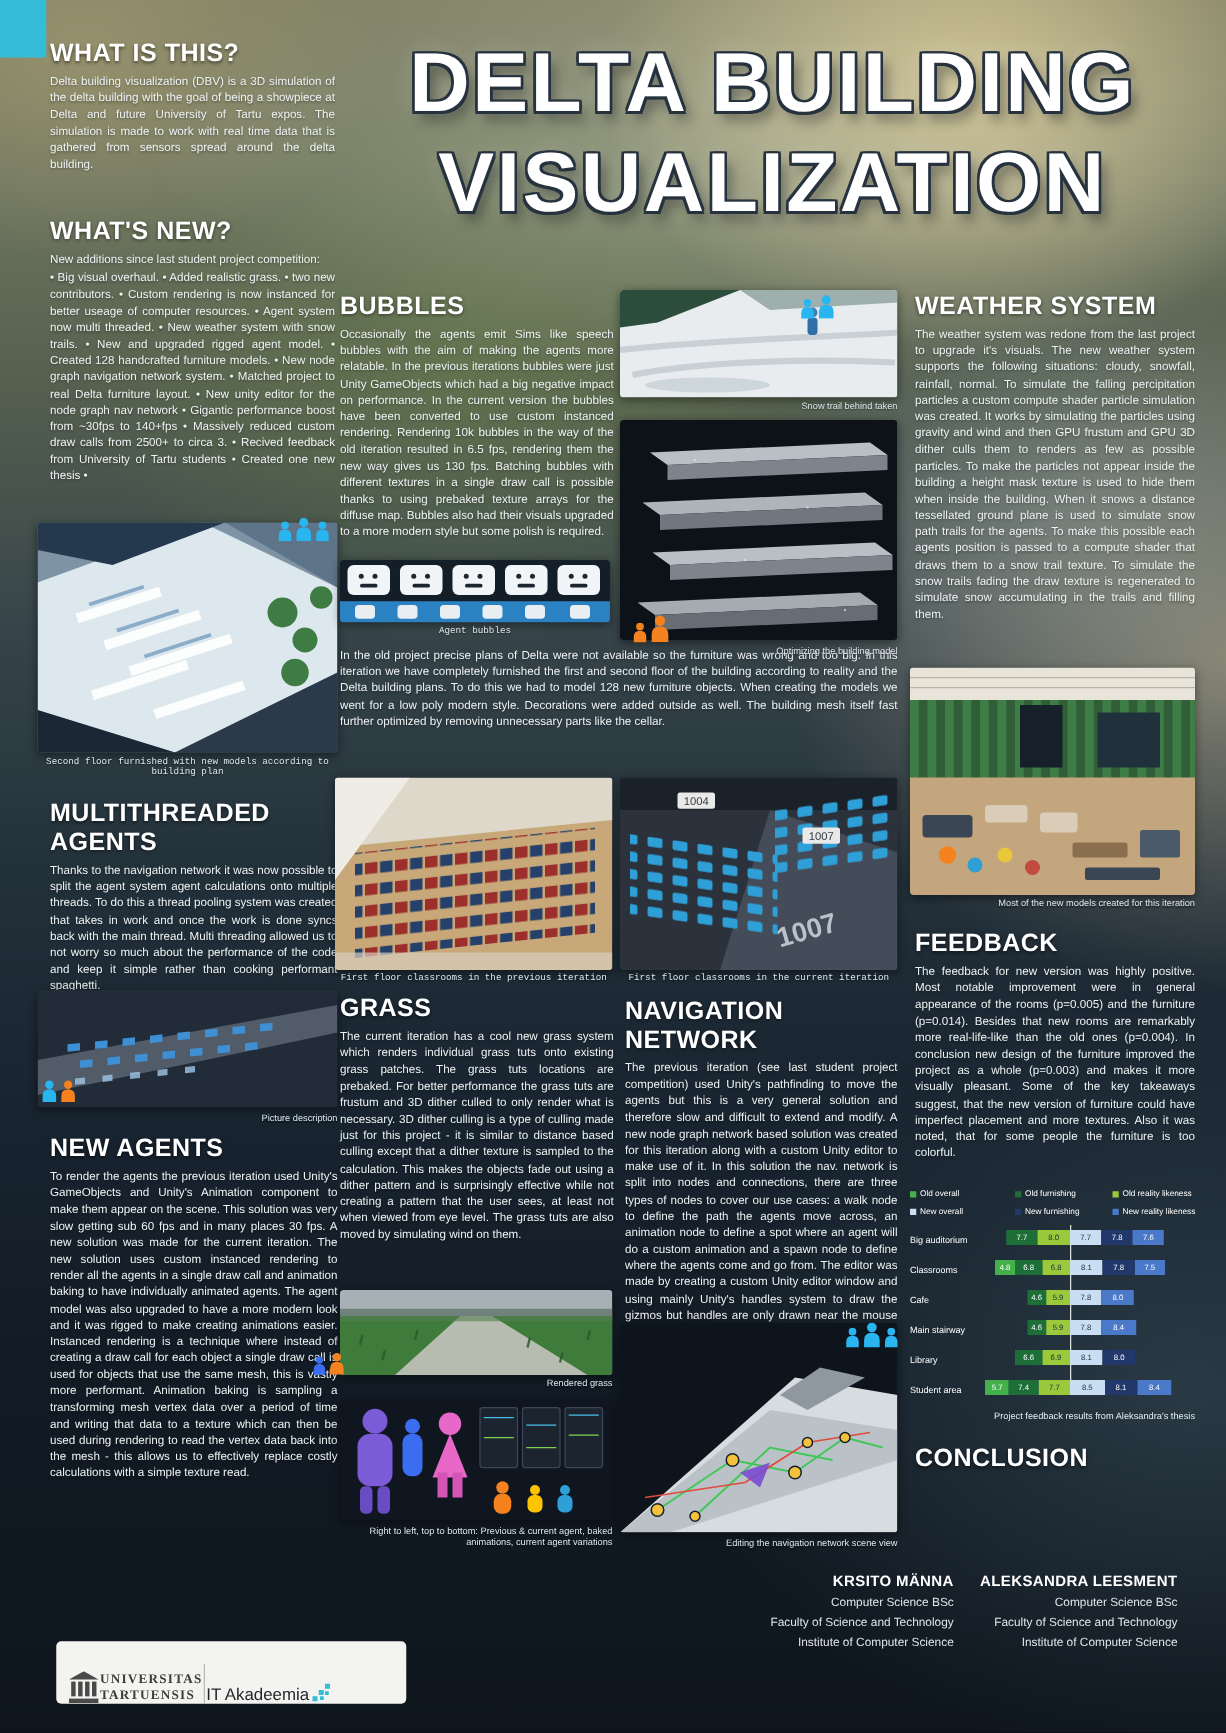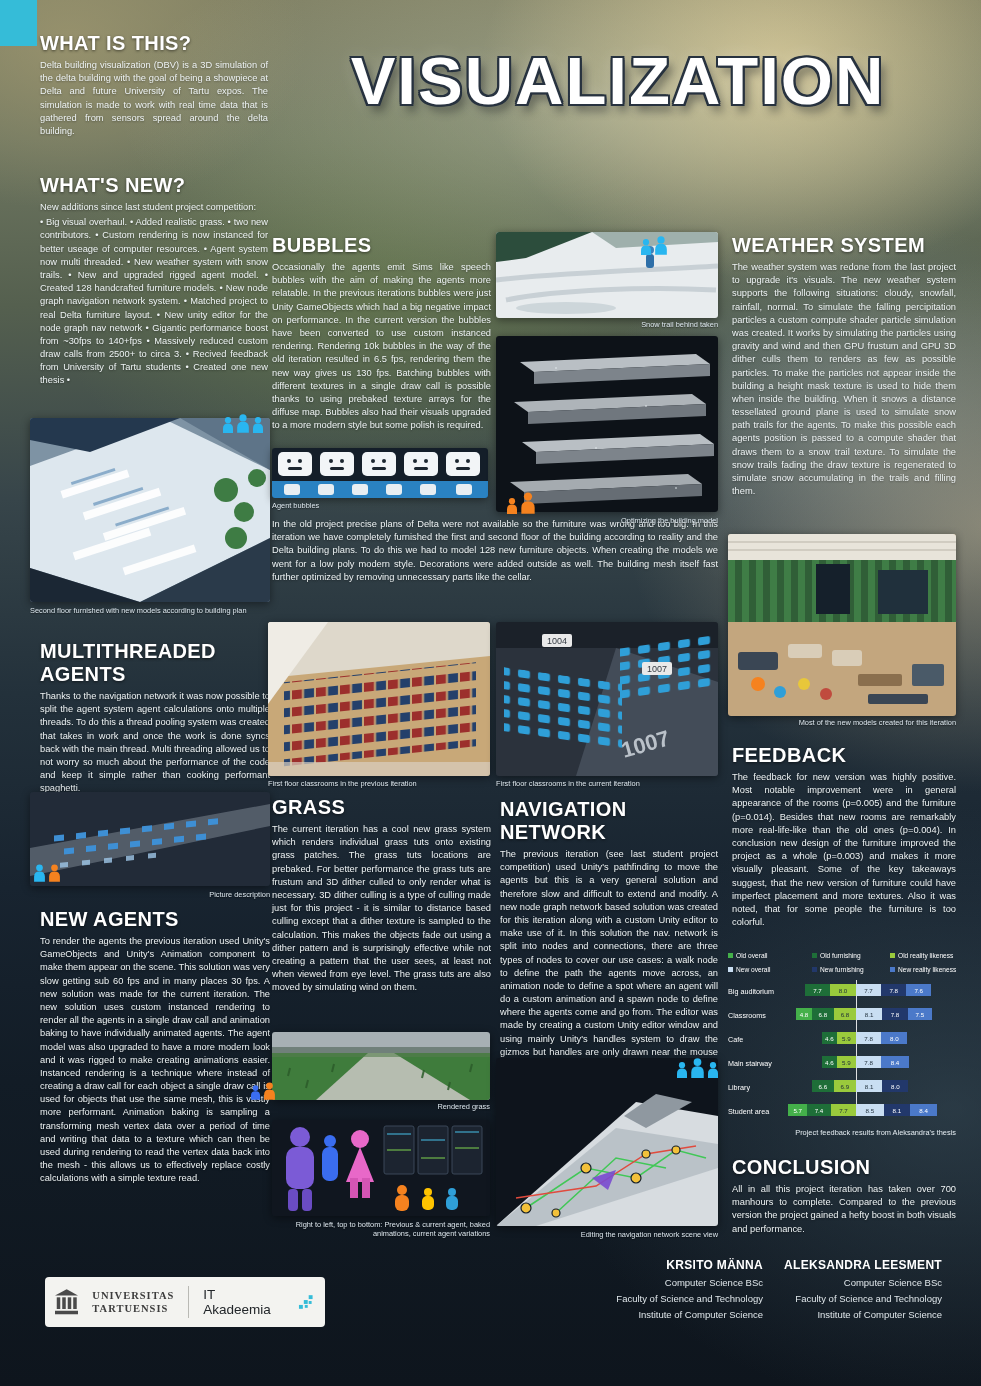--- a/index.html
+++ b/index.html
@@ -12,41 +12,41 @@
       radial-gradient(340px 240px at 7% 3%, rgba(160,152,112,.75), rgba(160,152,112,0) 70%),
       radial-gradient(460px 320px at 38% 21%, rgba(108,130,78,.55), rgba(108,130,78,0) 70%),
       radial-gradient(380px 280px at 88% 30%, rgba(140,165,185,.35), rgba(140,165,185,0) 70%),
       radial-gradient(560px 420px at 97% 80%, rgba(66,88,100,.5), rgba(66,88,100,0) 72%),
       linear-gradient(180deg,#7e7f63 0%,#6e7660 10%,#55604f 22%,#37454a 36%,#23313b 50%,#182430 64%,#121c26 78%,#0e151d 100%);
   }
   .abs{position:absolute;}
   .h{color:#fff;font-weight:bold;font-size:20px;letter-spacing:.4px;text-shadow:0 1px 3px rgba(0,0,0,.55);}
   .b{color:#eef3f4;font-size:9.3px;line-height:1.42;text-align:justify;text-shadow:0 1px 2px rgba(0,0,0,.35);}
   .cap{font-size:7.4px;color:#dde7ee;text-shadow:0 1px 1px rgba(0,0,0,.5);}
-  .cap.c{text-align:left;} .cap.r{text-align:right;}
+  .cap.c{text-align:center;font-family:Liberation Mono, monospace;} .cap.r{text-align:right;}
   .title{color:#fff;font-weight:bold;letter-spacing:2px;line-height:.98;text-align:center;font-size:67px;
     text-shadow:-2px -2px 0 #27323f,2px -2px 0 #27323f,-2px 2px 0 #27323f,2px 2px 0 #27323f,0 -2px 0 #27323f,0 2px 0 #27323f,-2px 0 0 #27323f,2px 0 0 #27323f,5px 7px 10px rgba(10,15,20,.45),0 0 18px rgba(255,255,255,.25);}
   .img{border-radius:3px;overflow:hidden;box-shadow:0 2px 8px rgba(0,0,0,.45);}
   .img svg{display:block;width:100%;height:100%;}
   .corner{background:#35bcd8;}
   .persons{display:flex;align-items:flex-end;gap:2px;}
   
   #chart-legend{display:grid;grid-template-columns:82px 76px 70px;gap:7px 2px;margin-bottom:11px;}
   .legend-item{display:flex;align-items:center;gap:3px;font-size:6.6px;color:#fff;}
   .legend-swatch{width:5px;height:5px;flex:none;}
   #chart-rows{position:relative;}
   .chart-row{display:flex;align-items:flex-end;margin-bottom:12px;position:relative;z-index:1;}
   .chart-cat{width:58px;font-size:7.2px;color:#fff;flex:none;}
   .chart-side{display:flex;height:12px;}
   .chart-side.left{width:70px;justify-content:flex-end;}
   .chart-seg{font-size:6.2px;color:#fff;display:flex;align-items:center;justify-content:center;overflow:hidden;flex:none;}
   .chart-center-line{position:absolute;left:128px;top:-4px;bottom:2px;width:1px;background:rgba(255,255,255,.85);z-index:0;}
   .chart-caption{font-size:7.4px;color:#e5edf2;text-align:right;margin-top:0;}
   
-  .logo-box{background:#f3f3f0;border-radius:4px;display:flex;align-items:center;padding:0 10px;gap:14px;}
+  .logo-box{background:#f3f3f0;border-radius:4px;display:flex;align-items:flex-end;padding:0 10px;gap:1px;margin-top:36px;}
   .uni-text{font-family:"Liberation Serif",serif;font-size:10.5px;letter-spacing:1px;color:#3c3c3c;font-weight:bold;line-height:1.25;}
   .logo-divider{width:1px;height:32px;background:#b9b9b4;}
   .it-text{font-size:13.5px;color:#22262a;}
   .credit{width:200px;text-align:right;}
   .credit .nm{font-size:12px;font-weight:bold;color:#fff;letter-spacing:.3px;margin-bottom:3px;}
   .credit div.ln{font-size:9.5px;color:#dfe6ea;line-height:16px;}
 </style>
 </head>
 <body>
 
@@ -57,20 +57,21 @@
     <g id="person">
           <circle cx="6" cy="3.2" r="3.1"></circle>
           <path d="M1,16 L1,11.5 Q1,6.6 6,6.6 Q11,6.6 11,11.5 L11,16 Z"></path>
         </g>
   </defs>
     </svg>
 
   <div class="abs corner" style="left:0;top:0;width:37px;height:46px"></div>
 
   <div class="abs" style="left:278px;top:34px;width:680px">
+    <div class="title">DELTA BUILDING</div>
     <div class="title" style="margin-top:14px">VISUALIZATION</div>
   </div>
 
   <div class="abs" style="left:40px;top:32px;width:228px">
     <div class="h">WHAT IS THIS?</div>
     <div class="b" style="margin-top:4px">Delta building visualization (DBV) is a 3D simulation of the delta building with the goal of being a showpiece at Delta and future University of Tartu expos. The simulation is made to work with real time data that is gathered from sensors spread around the delta building.</div>
   </div>
 
   <div class="abs" style="left:40px;top:174px;width:228px">
     <div class="h">WHAT'S NEW?</div>
@@ -517,21 +518,20 @@
             <div class="chart-seg" style="width: 26.325px; background: rgb(34, 56, 107);">8.1</div>
             <div class="chart-seg" style="width: 27.3px; background: rgb(75, 121, 201);">8.4</div>
           </div>
         </div>
       </div>
     <div class="chart-caption">Project feedback results from Aleksandra's thesis</div>
   </div>
 
   <div class="abs" style="left:732px;top:1156px;width:224px">
     <div class="h">CONCLUSION</div>
-    <div class="b" style="margin-top:4px">All in all this project iteration has taken over 700 manhours to complete. Compared to the previous version the project gained a hefty boost in both visuals and performance.</div>
   </div>
 
   <div class="persons abs" style="left:222px;top:414px">
     <svg width="12" height="16" viewBox="0 0 12 16" fill="#29b6f0">
         <use href="#person"></use>
       </svg>
     <svg width="14" height="19" viewBox="0 0 12 16" fill="#29b6f0">
         <use href="#person"></use>
       </svg>
     <svg width="12" height="16" viewBox="0 0 12 16" fill="#29b6f0">

